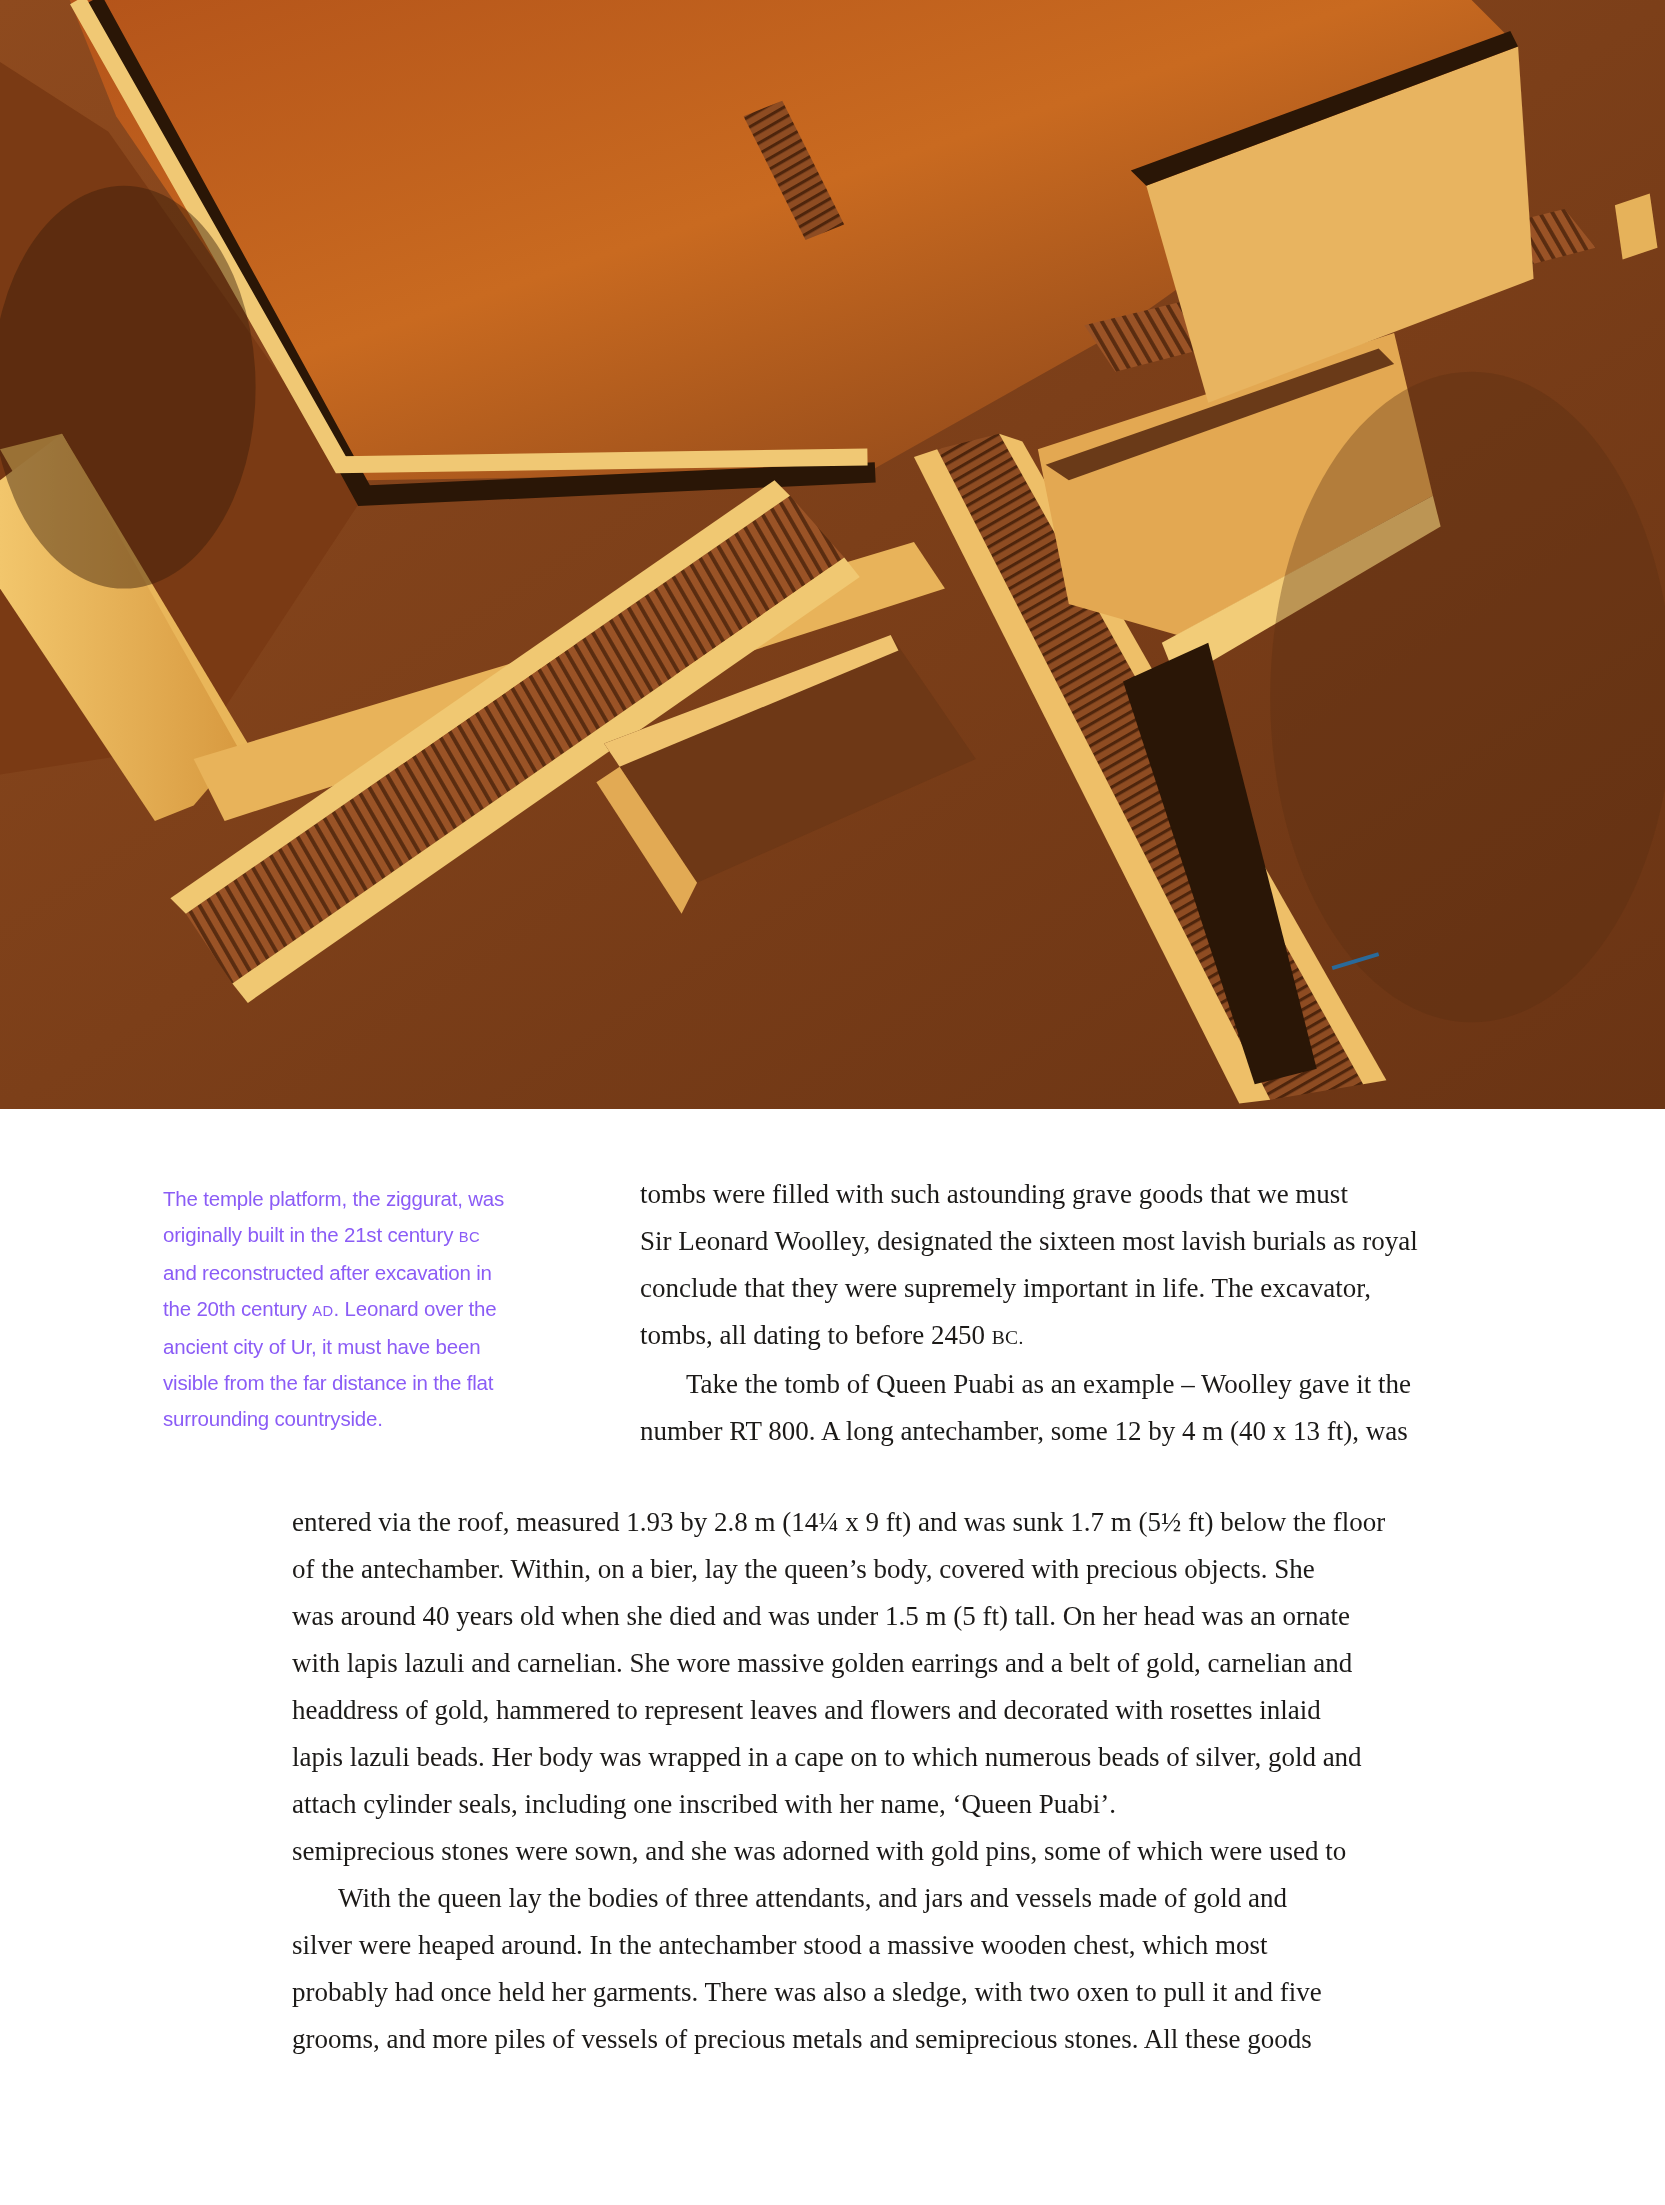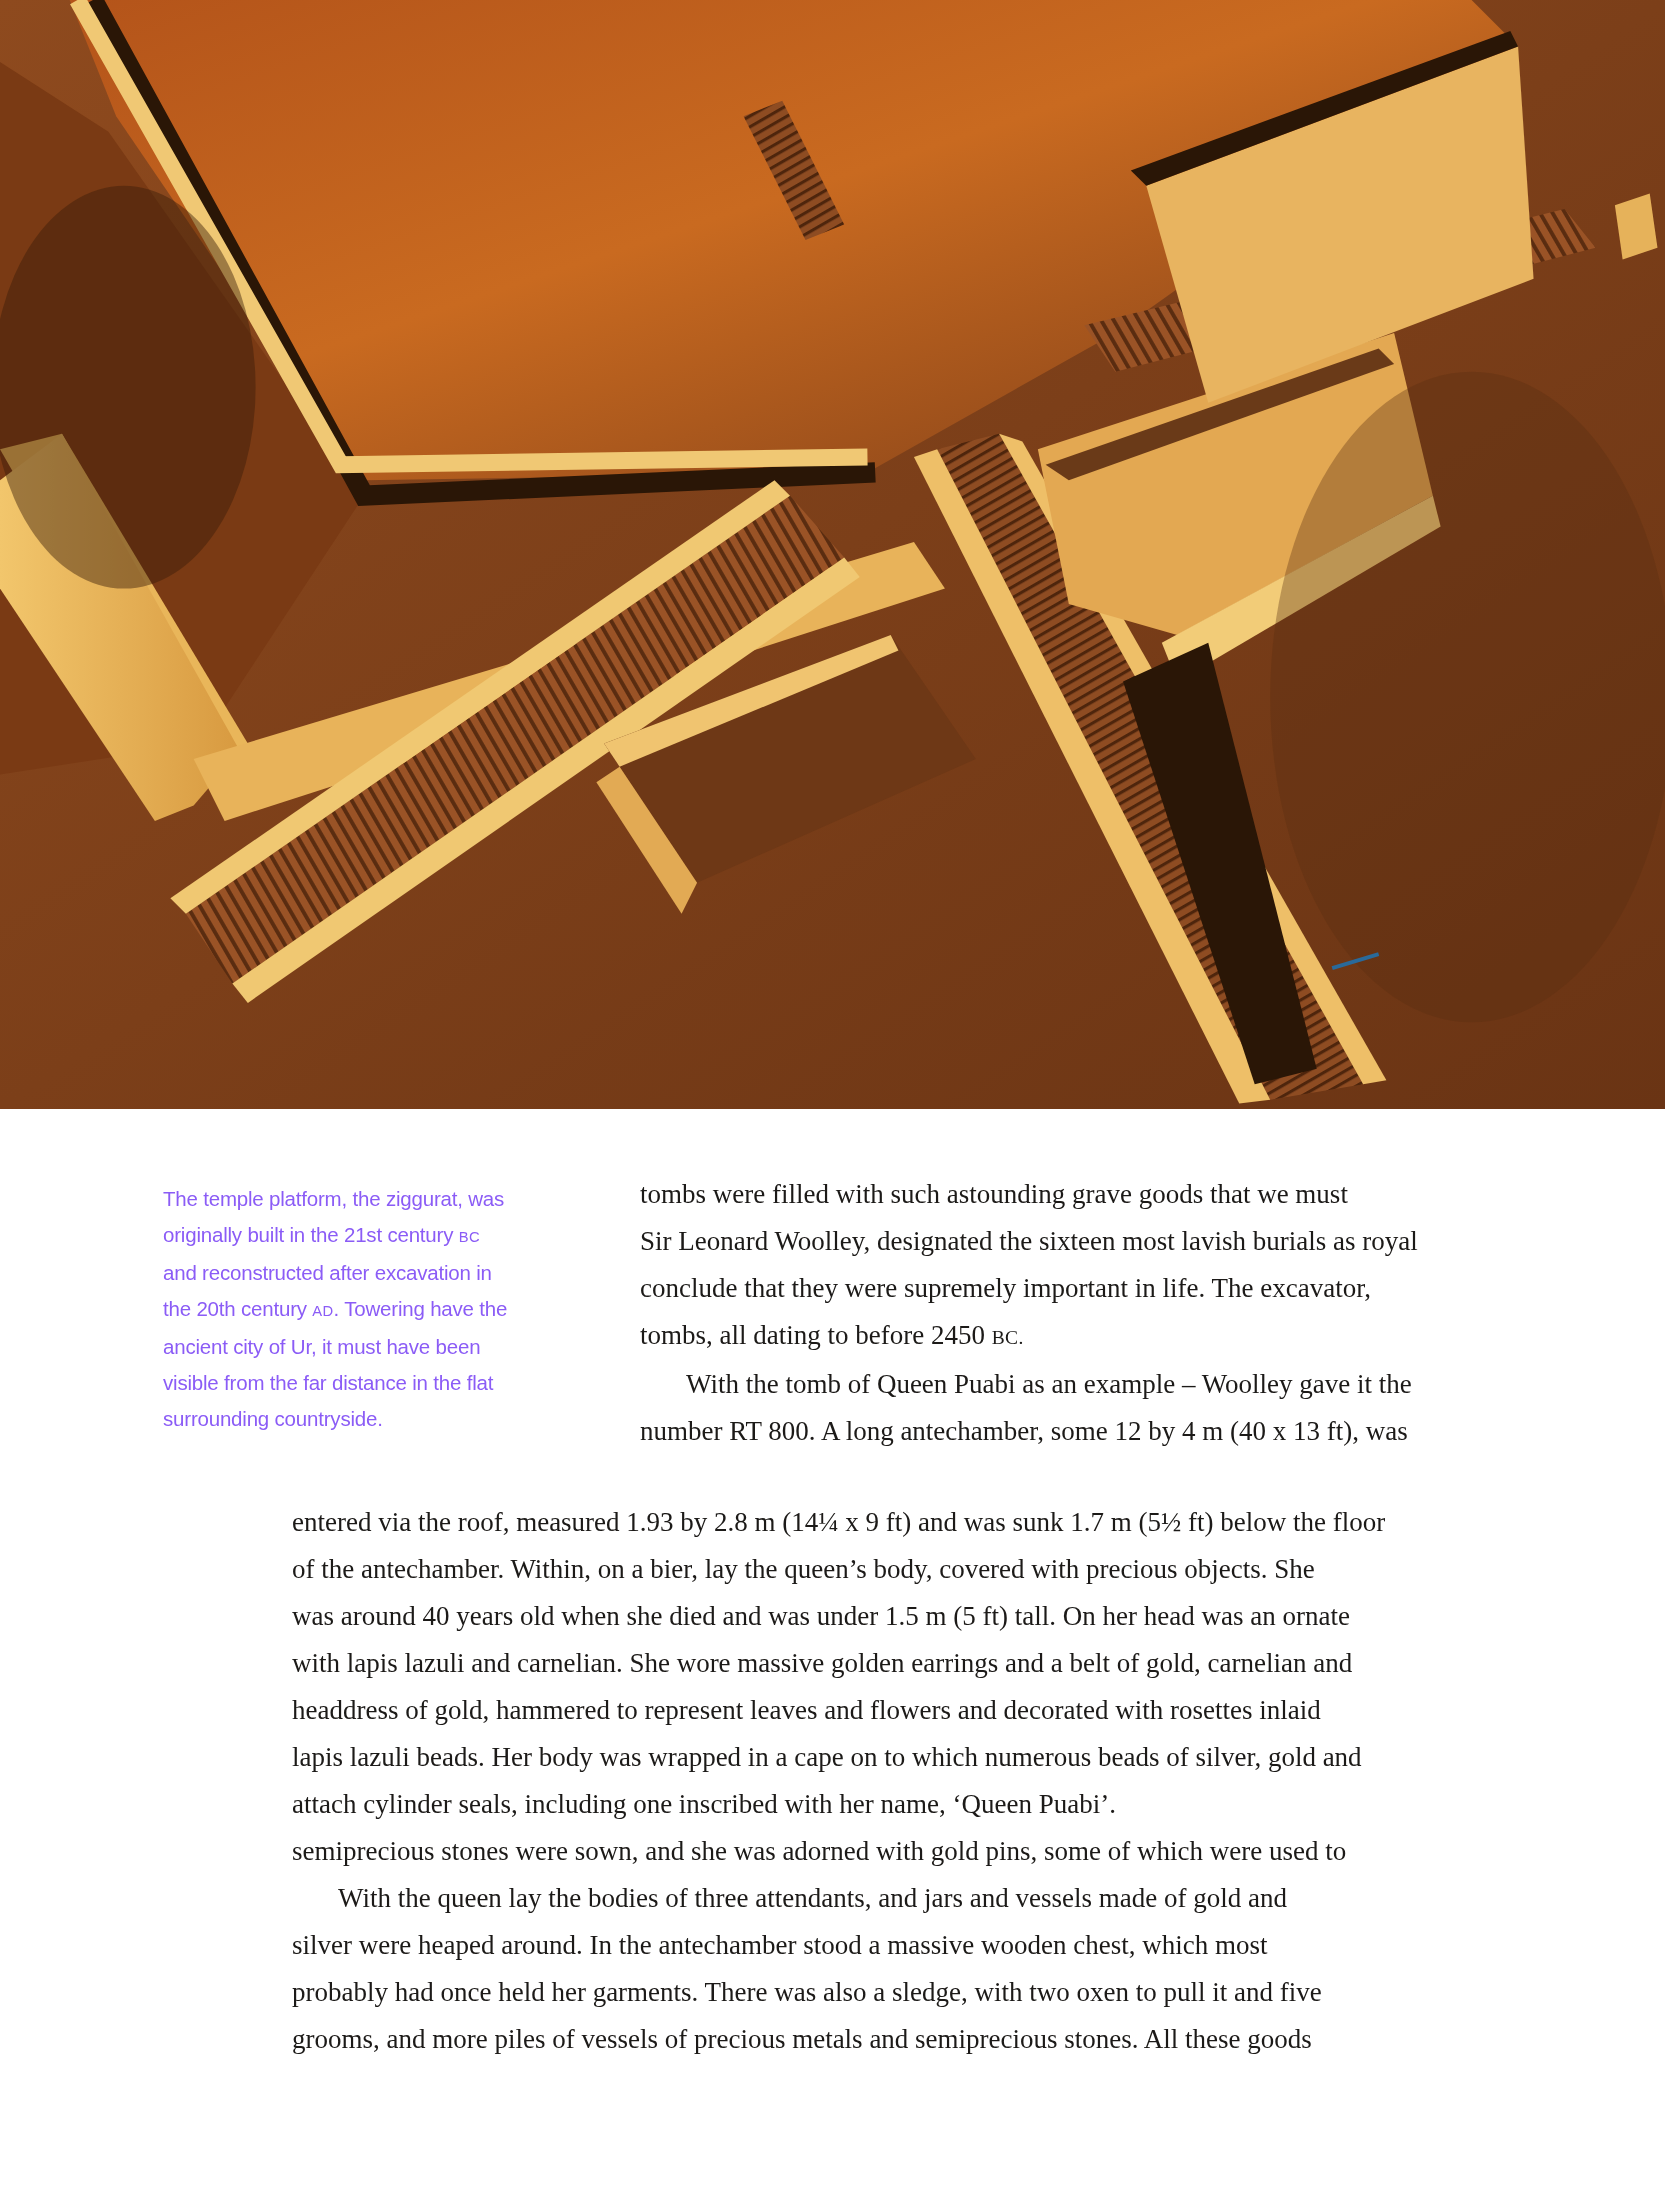--- a/index.html
+++ b/index.html
@@ -122,32 +122,32 @@
     <polygon points="2085,265 2130,250 2140,320 2095,335" fill="#e6b25a"></polygon>
 
     <line x1="1720" y1="1250" x2="1780" y2="1232" stroke="#2a6a9a" stroke-width="5"></line>
   </svg>
 </div>
 
 <div class="caption">
   <span class="line">The temple platform, the ziggurat, was</span>
   <span class="line"><span>originally built in the 21st century </span><span class="sc">BC</span></span>
   <span class="line">and reconstructed after excavation in</span>
-  <span class="line"><span>the 20th century </span><span class="sc">AD</span><span>. Towering have the</span></span>
+  <span class="line"><span>the 20th century </span><span class="sc">AD</span><span>. Leonard over the</span></span>
   <span class="line">ancient city of Ur, it must have been</span>
   <span class="line">visible from the far distance in the flat</span>
   <span class="line">surrounding countryside.</span>
 </div>
 
 <div class="body-text body-narrow">
   <span class="line">tombs were filled with such astounding grave goods that we must</span>
   <span class="line">Sir Leonard Woolley, designated the sixteen most lavish burials as royal</span>
   <span class="line">conclude that they were supremely important in life. The excavator,</span>
   <span class="line"><span>tombs, all dating to before 2450 </span><span class="sc">BC.</span></span>
-  <span class="line indent">With the tomb of Queen Puabi as an example – Woolley gave it the</span>
+  <span class="line indent">Take the tomb of Queen Puabi as an example – Woolley gave it the</span>
   <span class="line">number RT 800. A long antechamber, some 12 by 4 m (40 x 13 ft), was</span>
 </div>
 
 <div class="body-text body-wide">
   <span class="line">entered via the roof, measured 1.93 by 2.8 m (14¼ x 9 ft) and was sunk 1.7 m (5½ ft) below the floor</span>
   <span class="line">of the antechamber. Within, on a bier, lay the queen’s body, covered with precious objects. She</span>
   <span class="line">was around 40 years old when she died and was under 1.5 m (5 ft) tall. On her head was an ornate</span>
   <span class="line">with lapis lazuli and carnelian. She wore massive golden earrings and a belt of gold, carnelian and</span>
   <span class="line">headdress of gold, hammered to represent leaves and flowers and decorated with rosettes inlaid</span>
   <span class="line">lapis lazuli beads. Her body was wrapped in a cape on to which numerous beads of silver, gold and</span>

